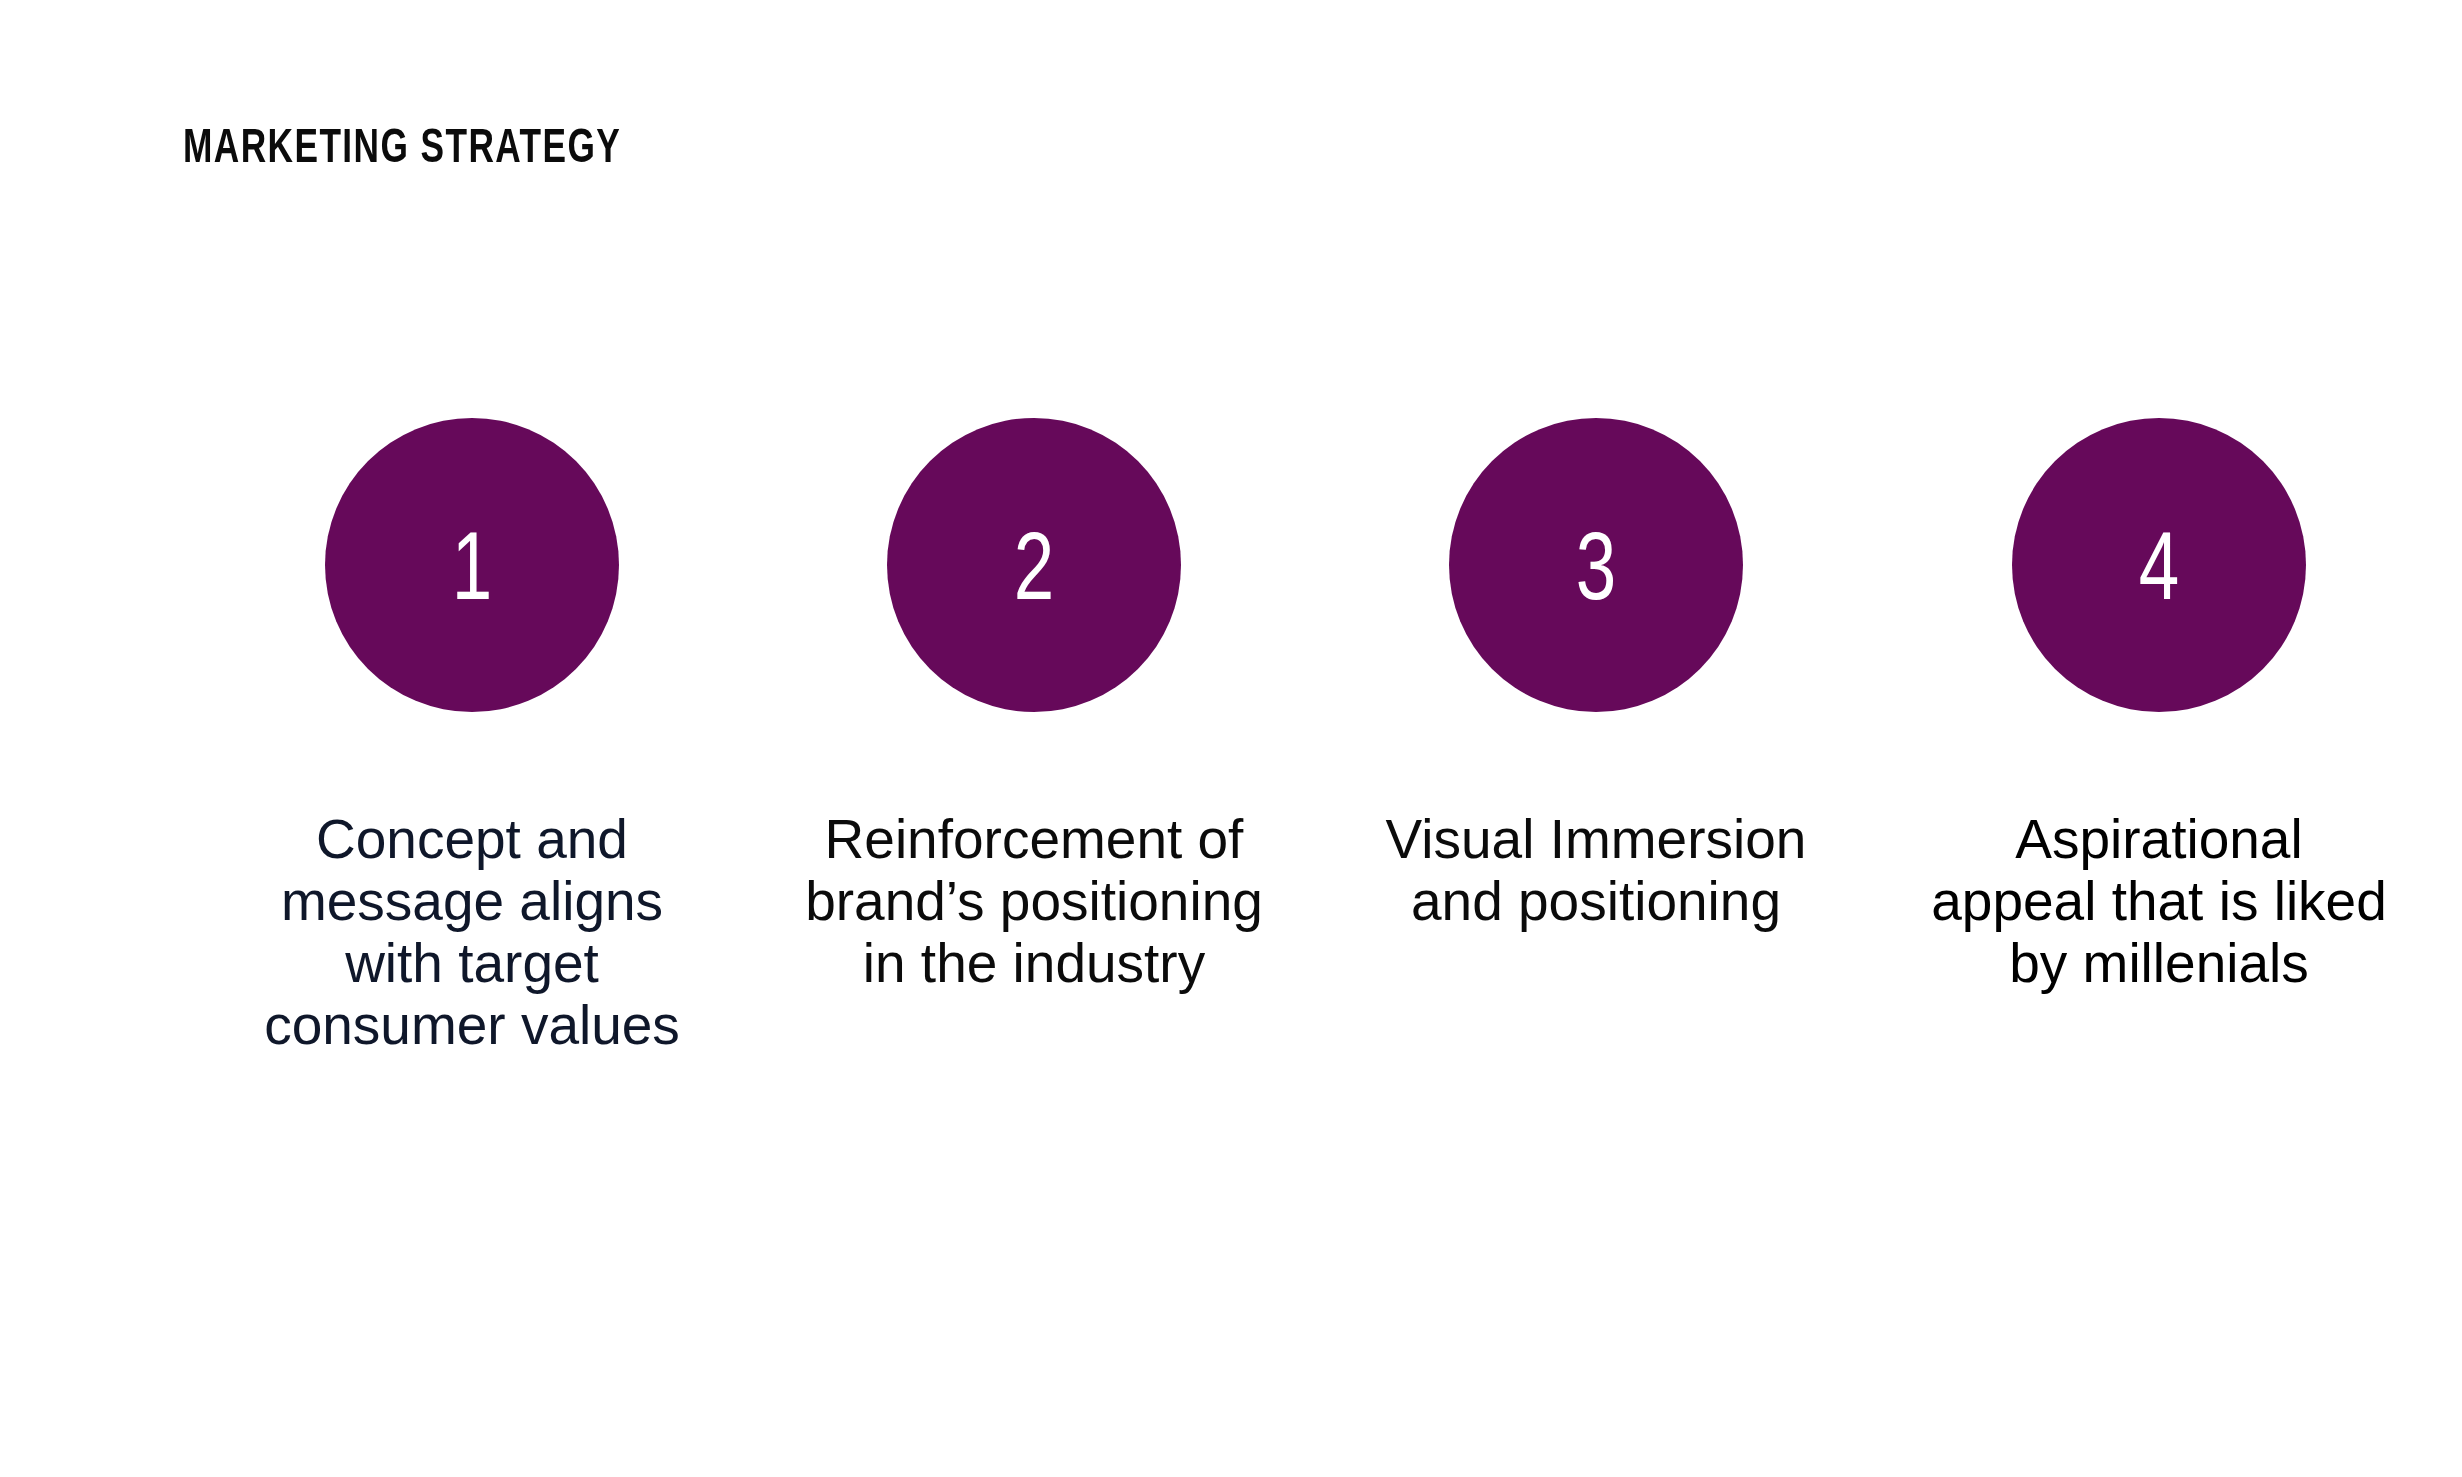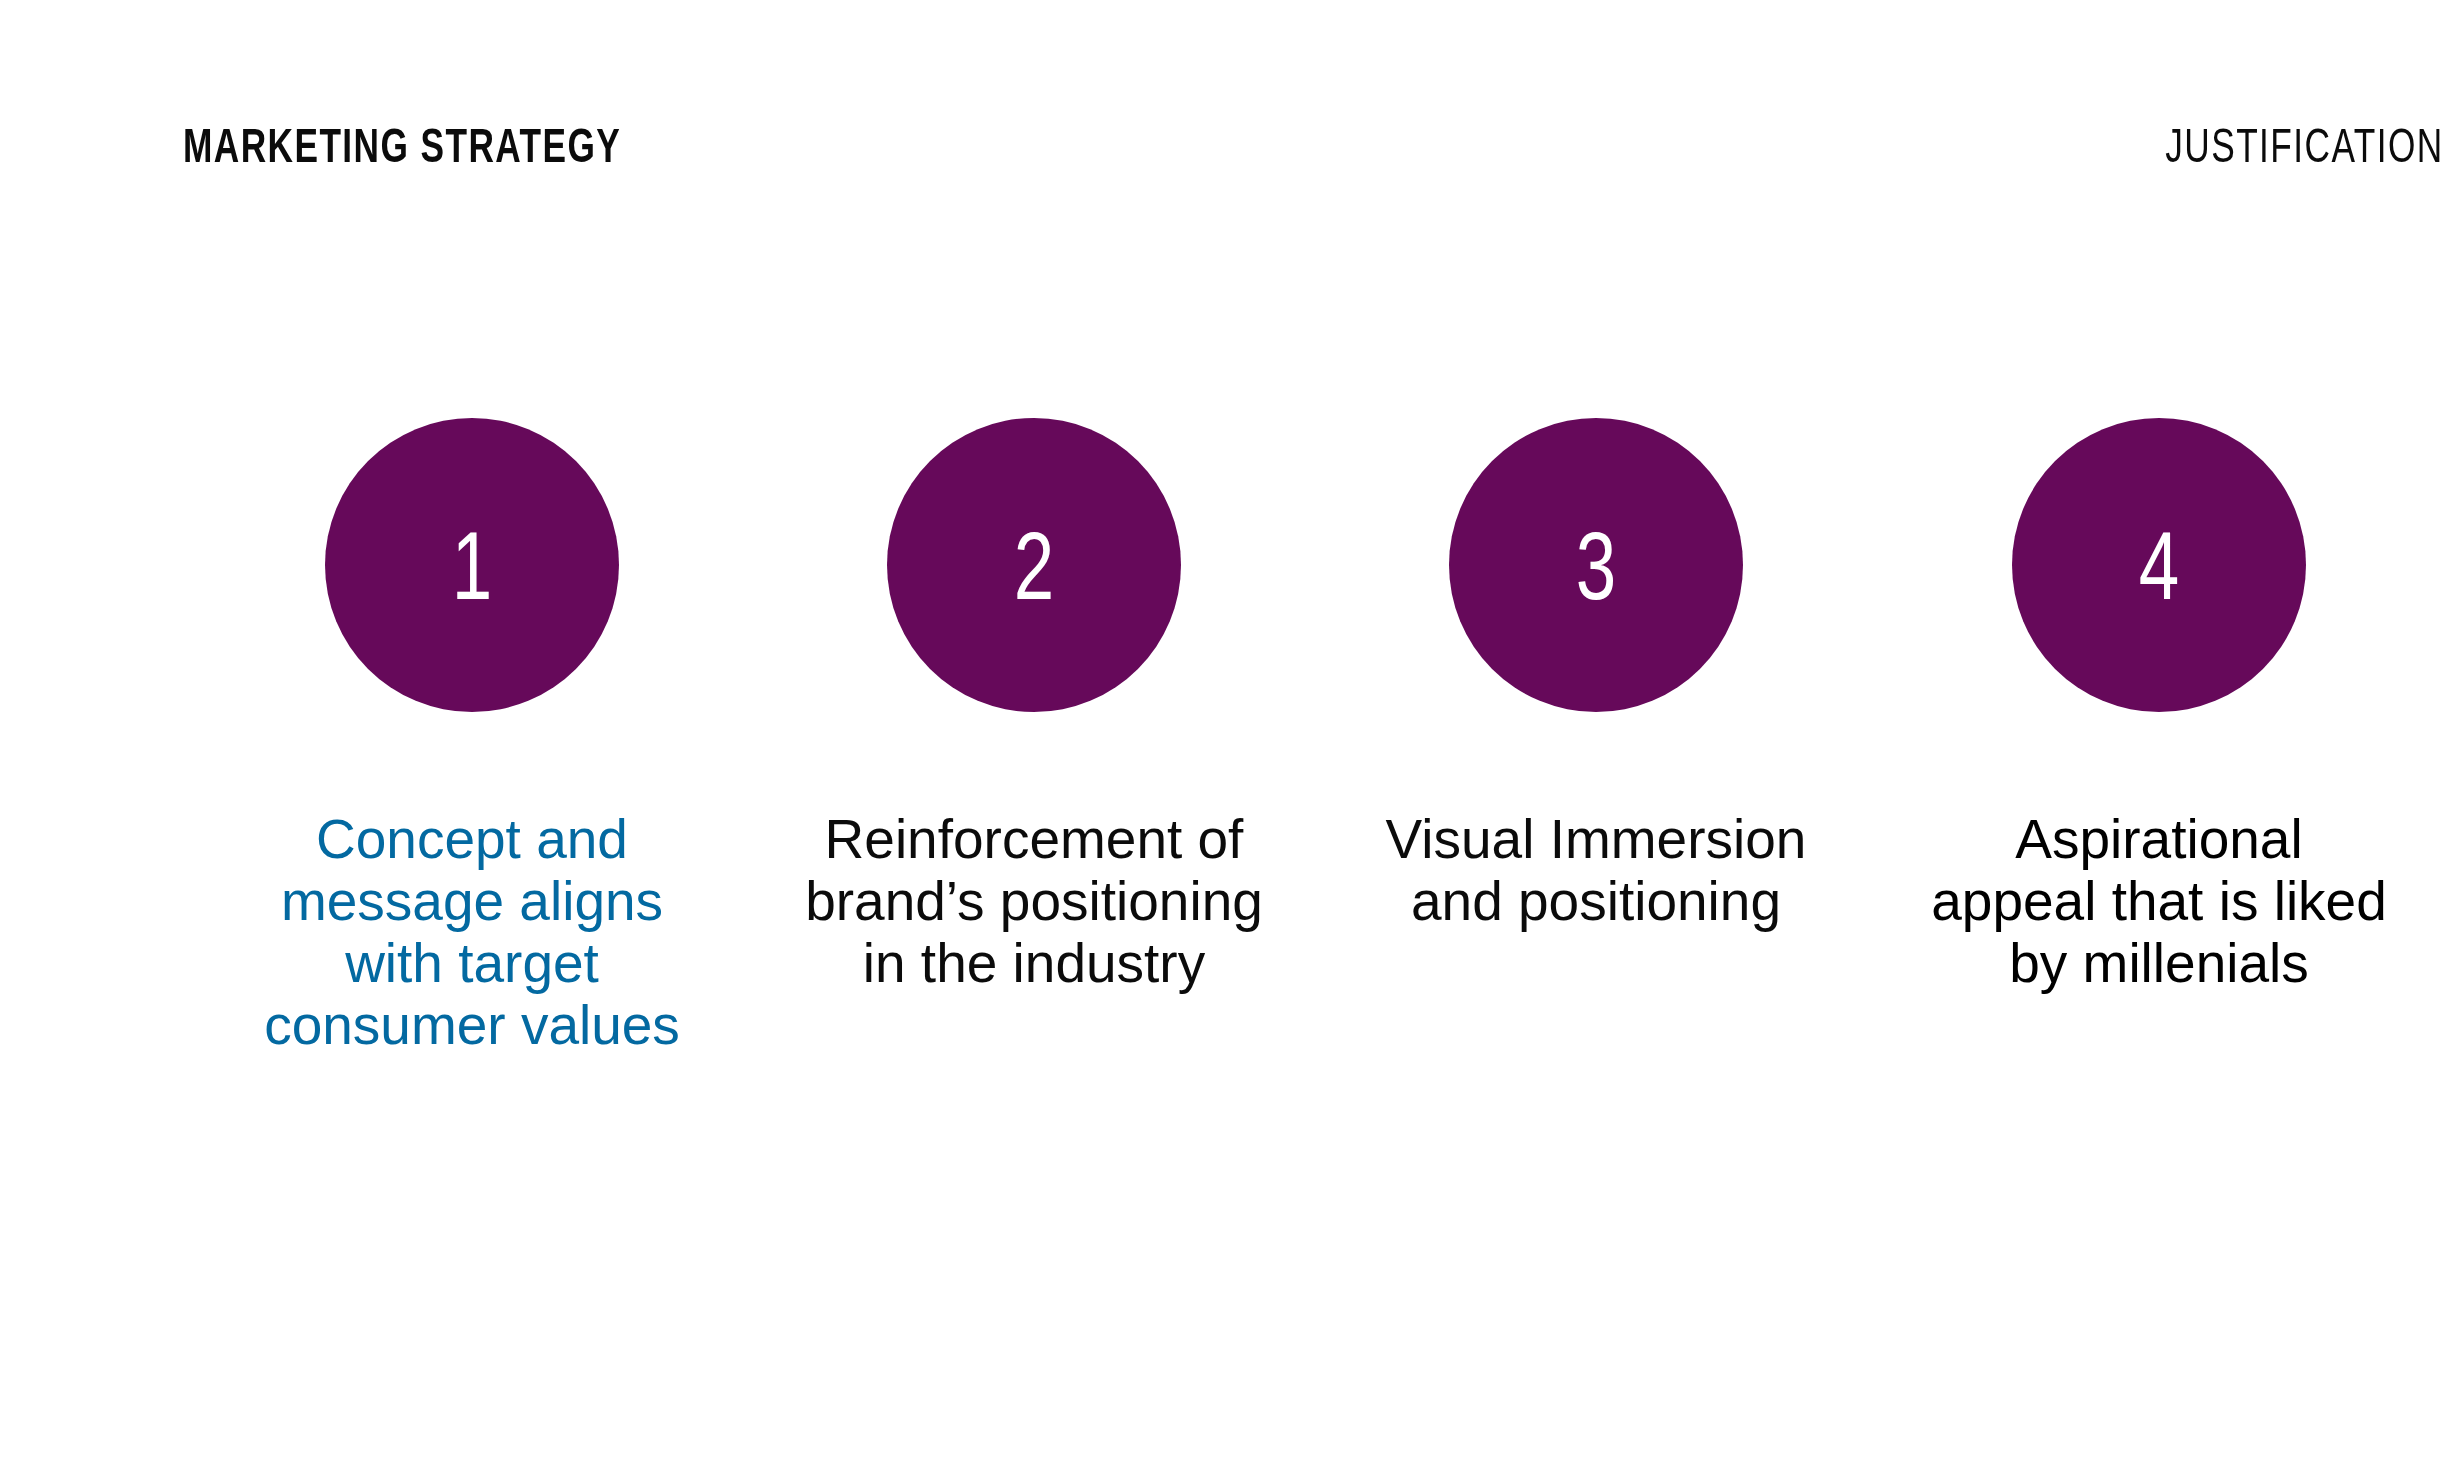--- a/index.html
+++ b/index.html
@@ -79,29 +79,26 @@
 </style>
 </head>
 <body style="background: rgb(255, 255, 255);">
 
 <div class="slide">
 
   <div class="header header-left" style="color: rgb(11, 11, 11);">
     <span class="condense">MARKETING STRATEGY</span>
   </div>
 
-  <div class="header header-right" style="color: rgb(11, 11, 11);">
-    <span class="condense">JUSTIFICATION</span>
-  </div>
 
   <div class="step step-1">
     <div class="circle" style="background: rgb(102, 9, 90);">
       <span class="circle-number" style="color: rgb(255, 255, 255);">1</span>
     </div>
-    <div class="caption" style="color: #0369a1;">Concept and
+    <div class="caption" style="color: #0f172a;">Concept and
 message aligns
 with target
 consumer values</div>
   </div>
 
   <div class="step step-2">
     <div class="circle" style="background: rgb(102, 9, 90);">
       <span class="circle-number" style="color: rgb(255, 255, 255);">2</span>
     </div>
     <div class="caption" style="color: rgb(11, 11, 11);">Reinforcement of

